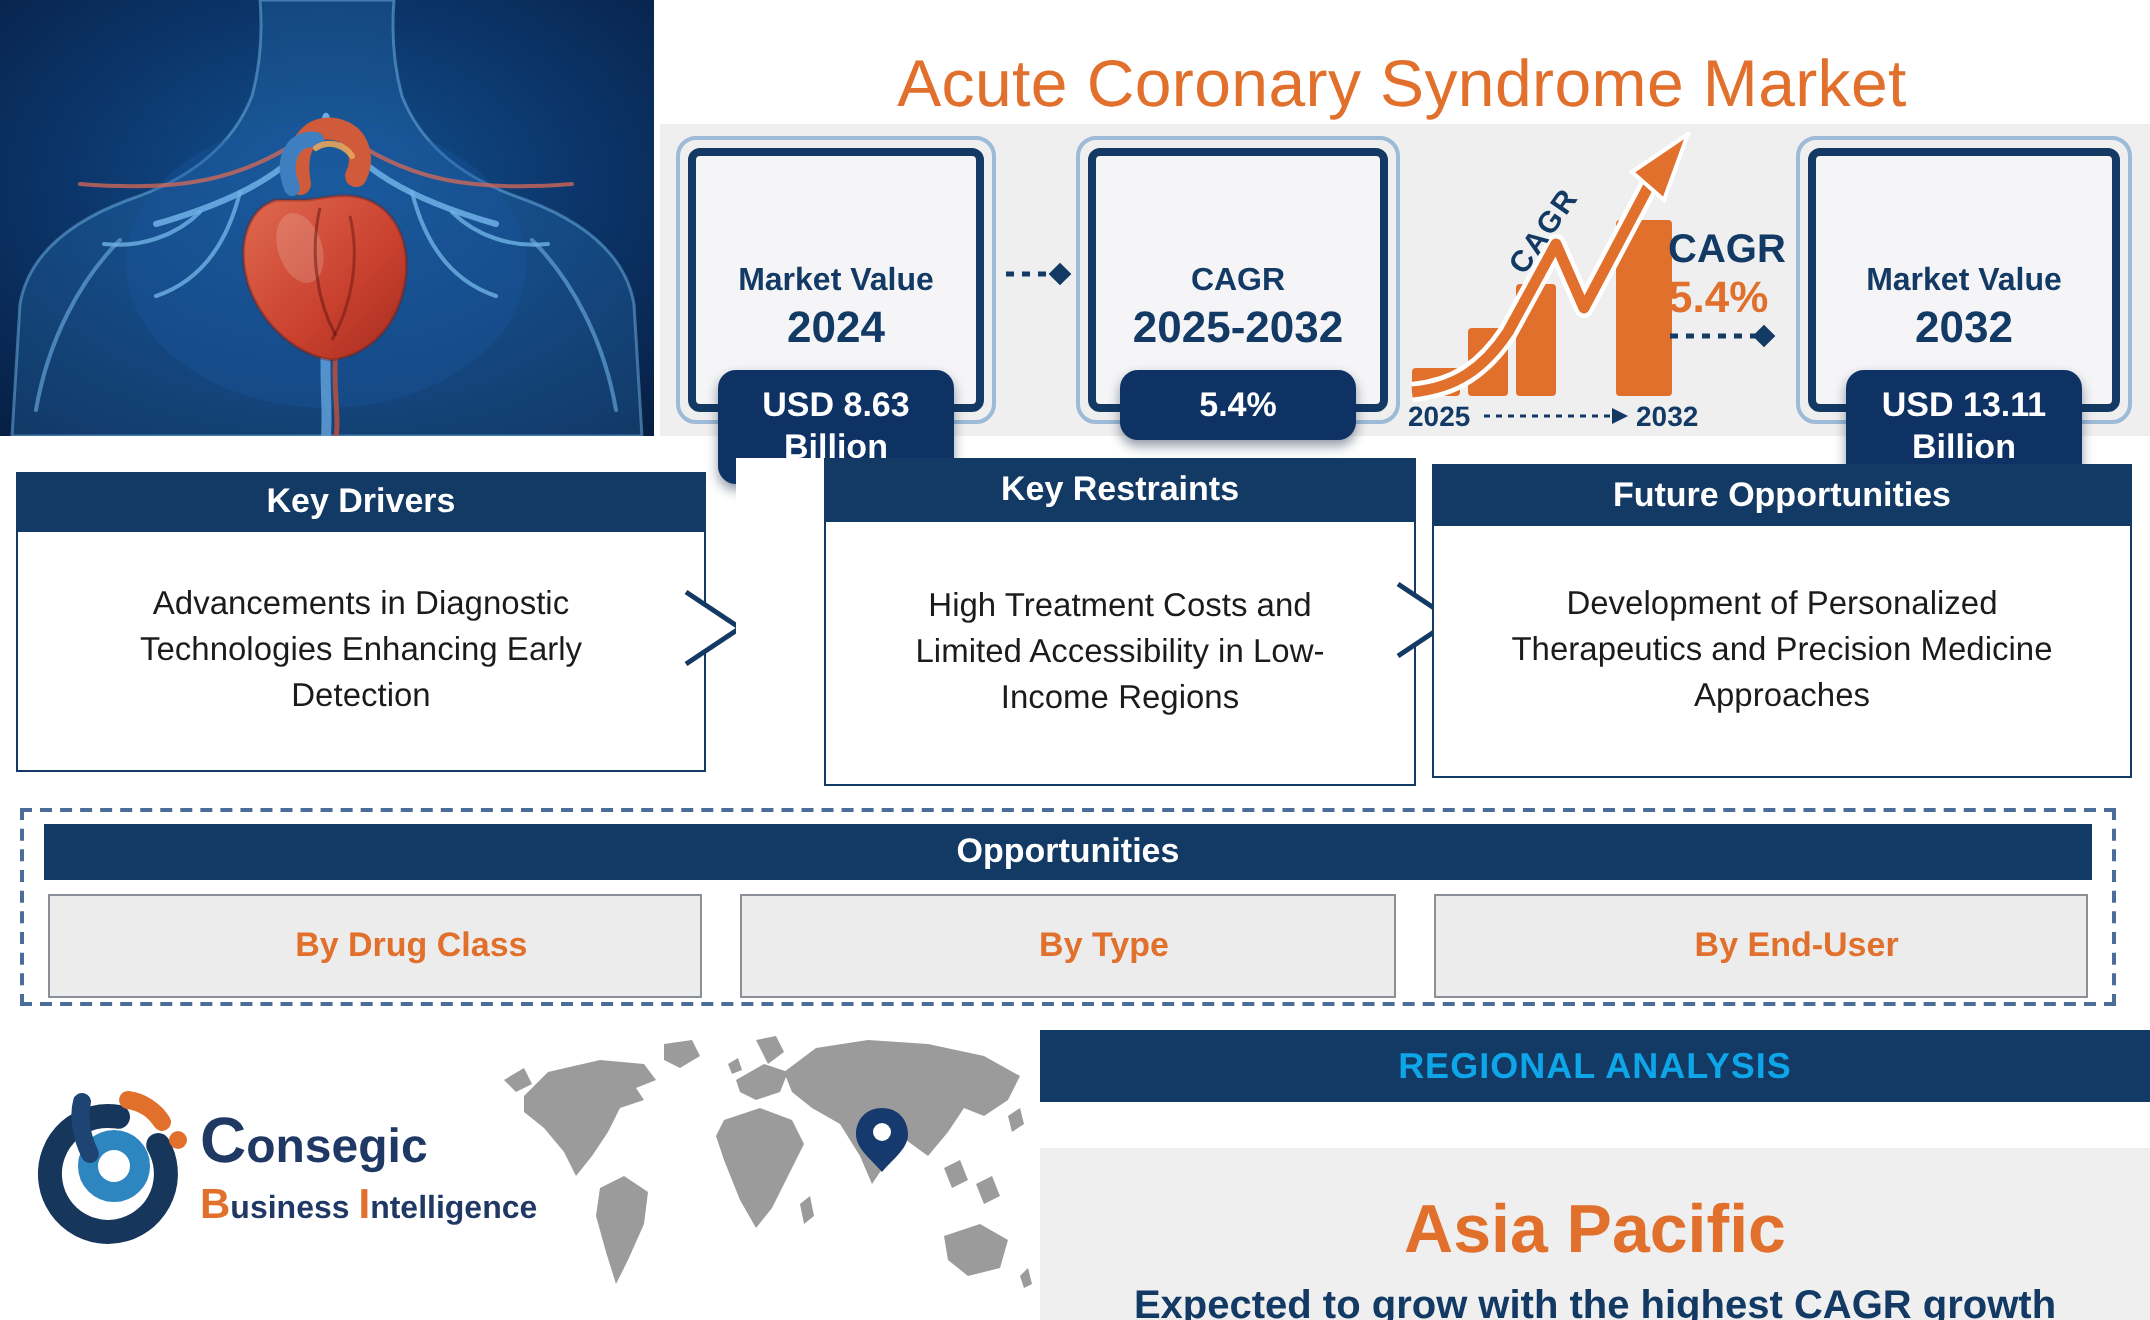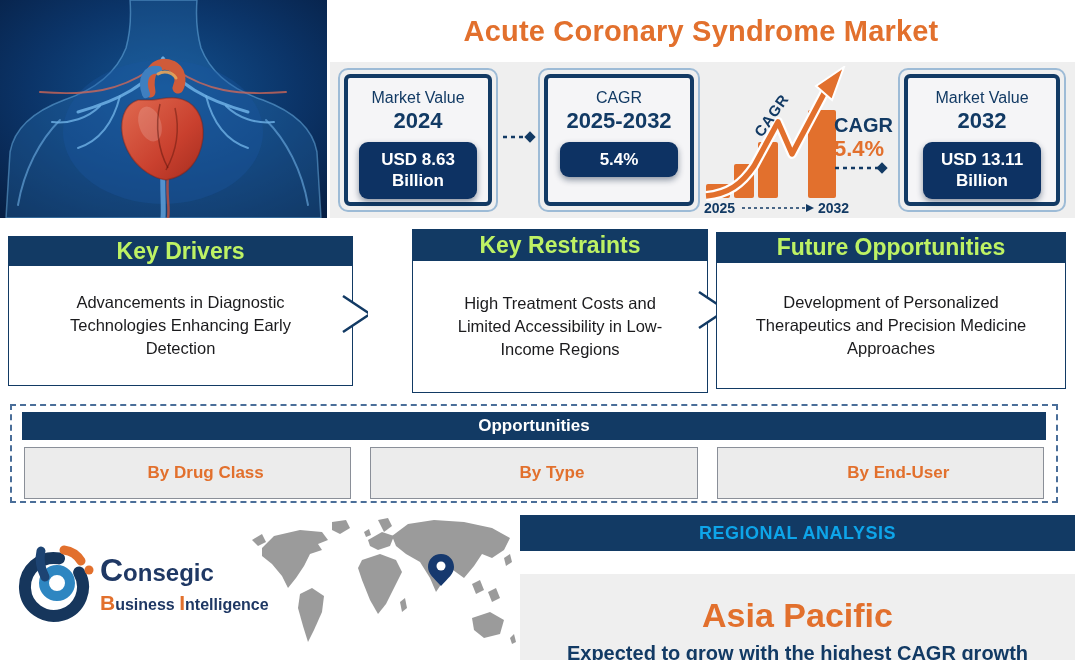--- a/index.html
+++ b/index.html
@@ -1,47 +1,47 @@
 <!DOCTYPE html>
 <html><head>
 <meta charset="utf-8">
 <style>
   * { margin:0; padding:0; box-sizing:border-box; }
   body { background:#ffffff; font-family:"Liberation Sans", sans-serif; }
   .page { position:relative; width:1075px; height:660px; background:#ffffff; overflow:hidden; }
 
   
   .heart-wrap { position:absolute; left:0; top:0; width:327px; height:218px; }
-  .main-title { position:absolute; left:327px; top:0; width:748px; height:62px;
+  .main-title { position:absolute; left:327px; top:11px; width:748px; height:62px;
     display:flex; align-items:center; justify-content:center;
-    color:#E2702D; font-size:29px; font-weight:700; letter-spacing:.2px; }
+    color:#E2702D; font-size:33px; font-weight:400; letter-spacing:.2px; }
   .stats-band { position:absolute; left:330px; top:62px; width:745px; height:156px; background:#EFEFEF; }
 
   .statbox { position:absolute; top:6px; height:144px; border:2px solid #9DBBD6; border-radius:10px; padding:4px; background:#EFEFEF; }
   .statbox .inner { width:100%; height:100%; border:4px solid #123A64; border-radius:6px; background:#F5F5F7;
     display:flex; flex-direction:column; align-items:center; padding-top:11px; }
-  .stat-label { color:#123A64; font-size:16px; font-weight:400; }
+  .stat-label { color:#123A64; font-size:16px; font-weight:700;margin-top:43px; }
   .stat-period { color:#123A64; font-size:22px; font-weight:800; margin-top:1px; }
   .stat-pill { margin-top:8px; background:#0D3263; color:#ffffff; font-weight:700; font-size:17px; line-height:1.25;
     text-align:center; padding:7px 6px; border-radius:9px; width:118px; box-shadow:0 3px 6px rgba(10,30,60,.45); }
 
   .box-2024 { left:8px; width:160px; }
   .box-cagr { left:208px; width:162px; }
   .box-2032 { left:568px; width:168px; }
 
   .connector-1 { position:absolute; left:172px; top:68px; }
 
   .chart-area { position:absolute; left:374px; top:4px; width:192px; height:150px; }
   .cagr-side { position:absolute; right:0; top:48px; width:62px; }
   .cagr-side .t1 { color:#123A64; font-weight:800; font-size:20px; line-height:1.1; }
   .cagr-side .t2 { color:#E2702D; font-weight:800; font-size:22px; line-height:1.15; }
 
   
   .ibox { position:absolute; background:#ffffff; }
-  .ihead { background:#123A64; color:#bef264; font-weight:700; font-size:23px;
+  .ihead { background:#123A64; color:#ffffff; font-weight:700; font-size:17px;
     display:flex; align-items:center; justify-content:center; }
   .ibody { border:1.5px solid #123A64; border-top:none; display:flex; align-items:center; justify-content:center;
     text-align:center; color:#1b1b1d; font-size:16.5px; line-height:1.38; padding:8px 26px; }
   .ibox-a { left:8px; top:236px; width:345px; }  .ibox-a .ihead{height:30px;} .ibox-a .ibody{height:120px;}
   .ibox-b { left:368px; top:229px; width:340px;padding-left:44px; } .ibox-b .ihead{height:32px;} .ibox-b .ibody{height:132px;}
   .ibox-c { left:716px; top:232px; width:350px; } .ibox-c .ihead{height:31px;} .ibox-c .ibody{height:126px;}
   .chev { position:absolute; }
   .chev-1 { left:339px; top:292px; }
   .chev-2 { left:695px; top:288px; }
 

